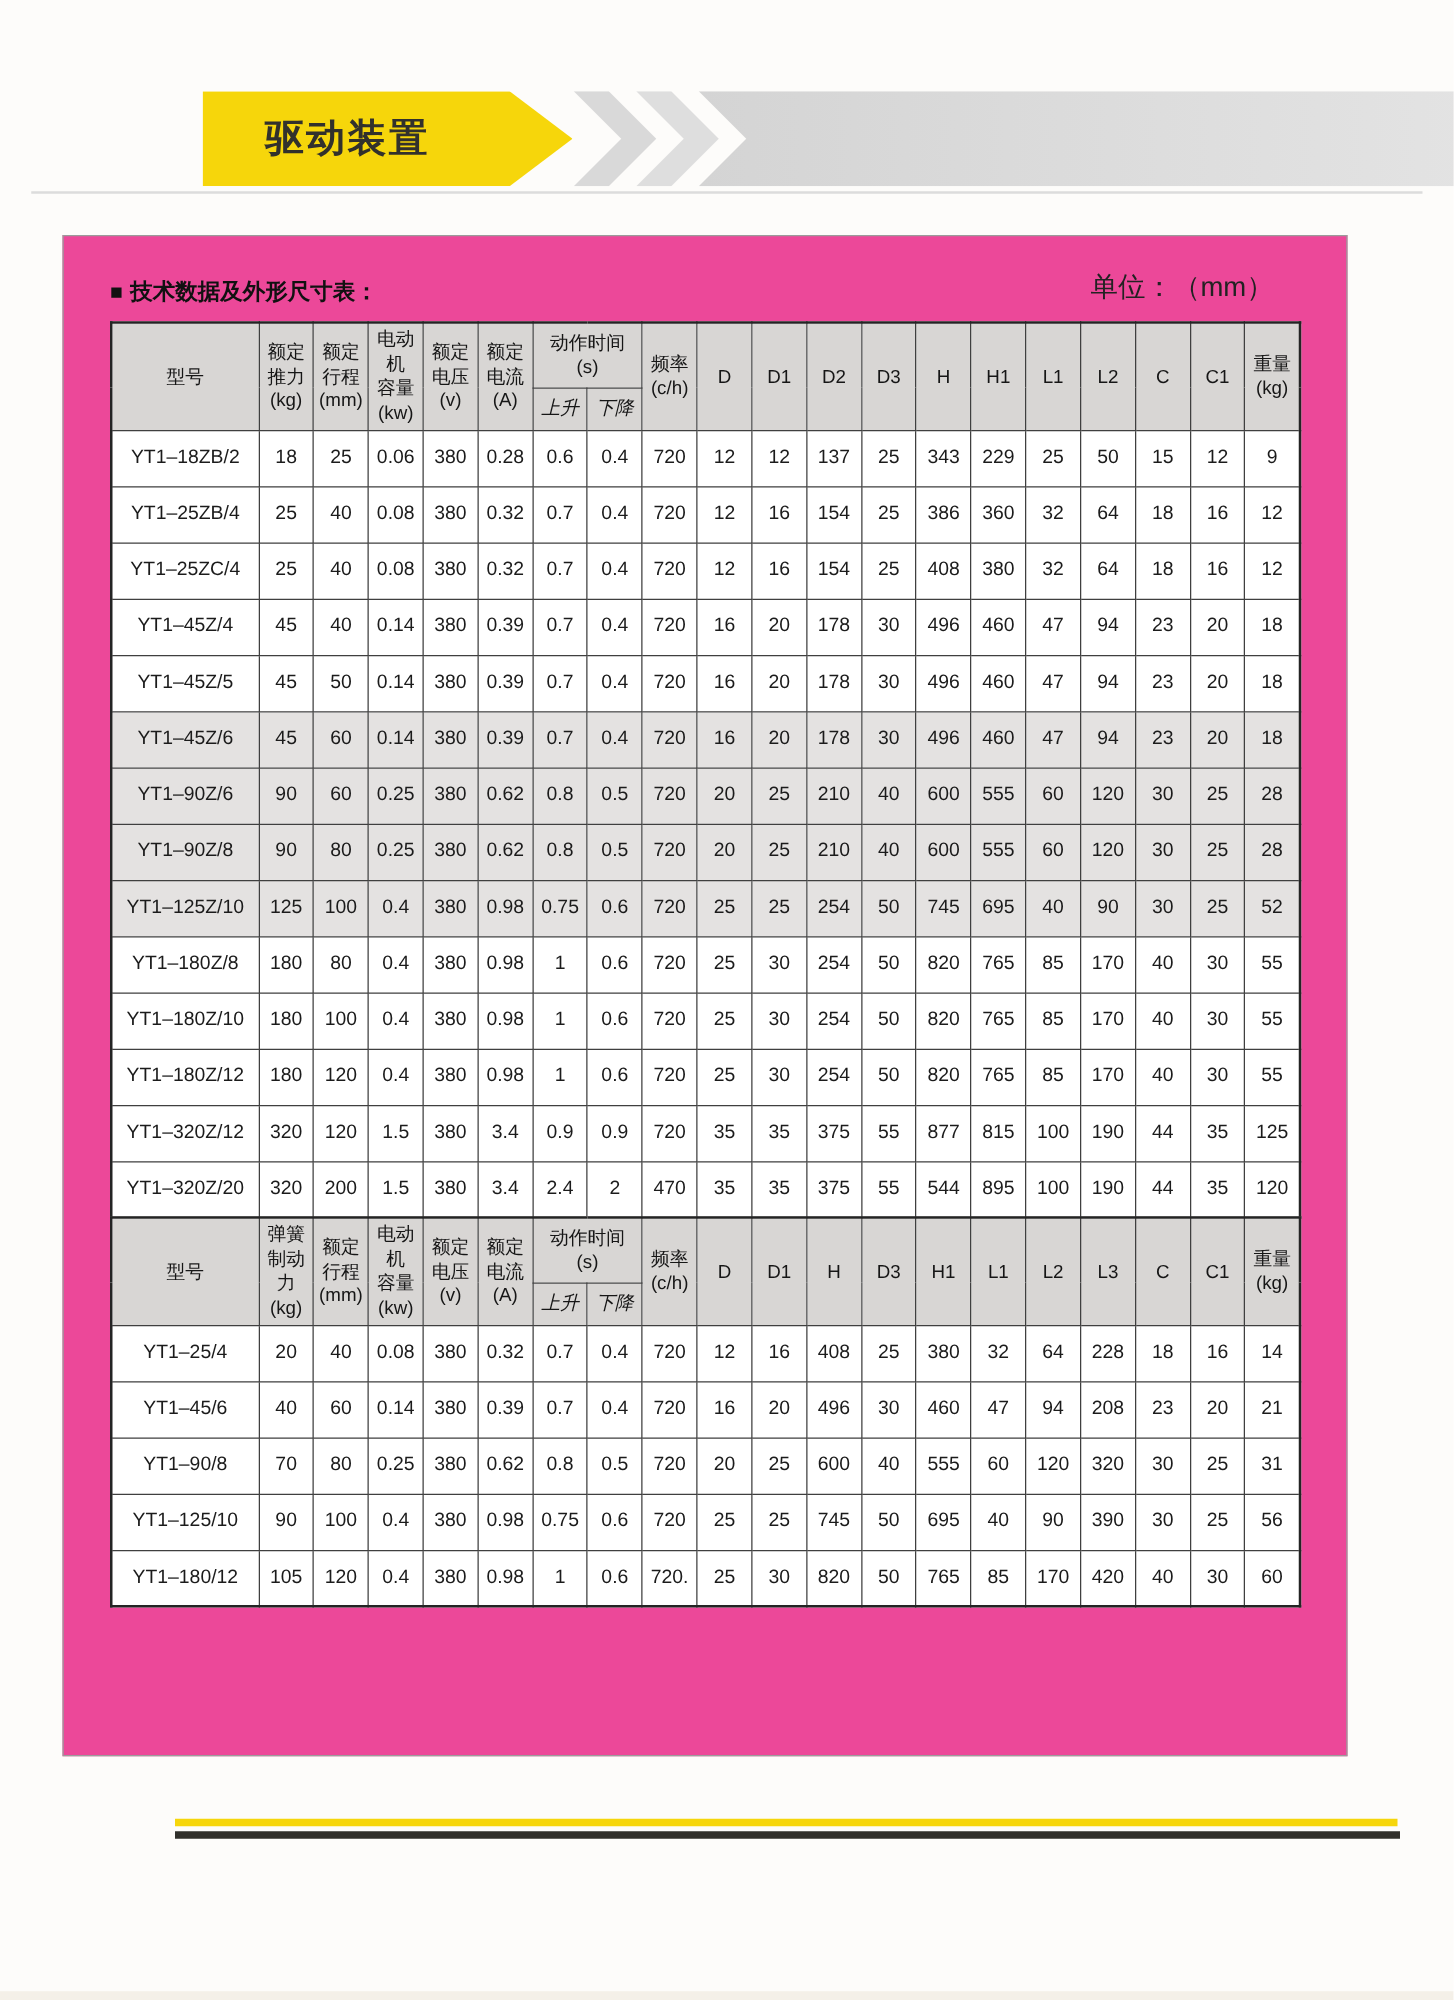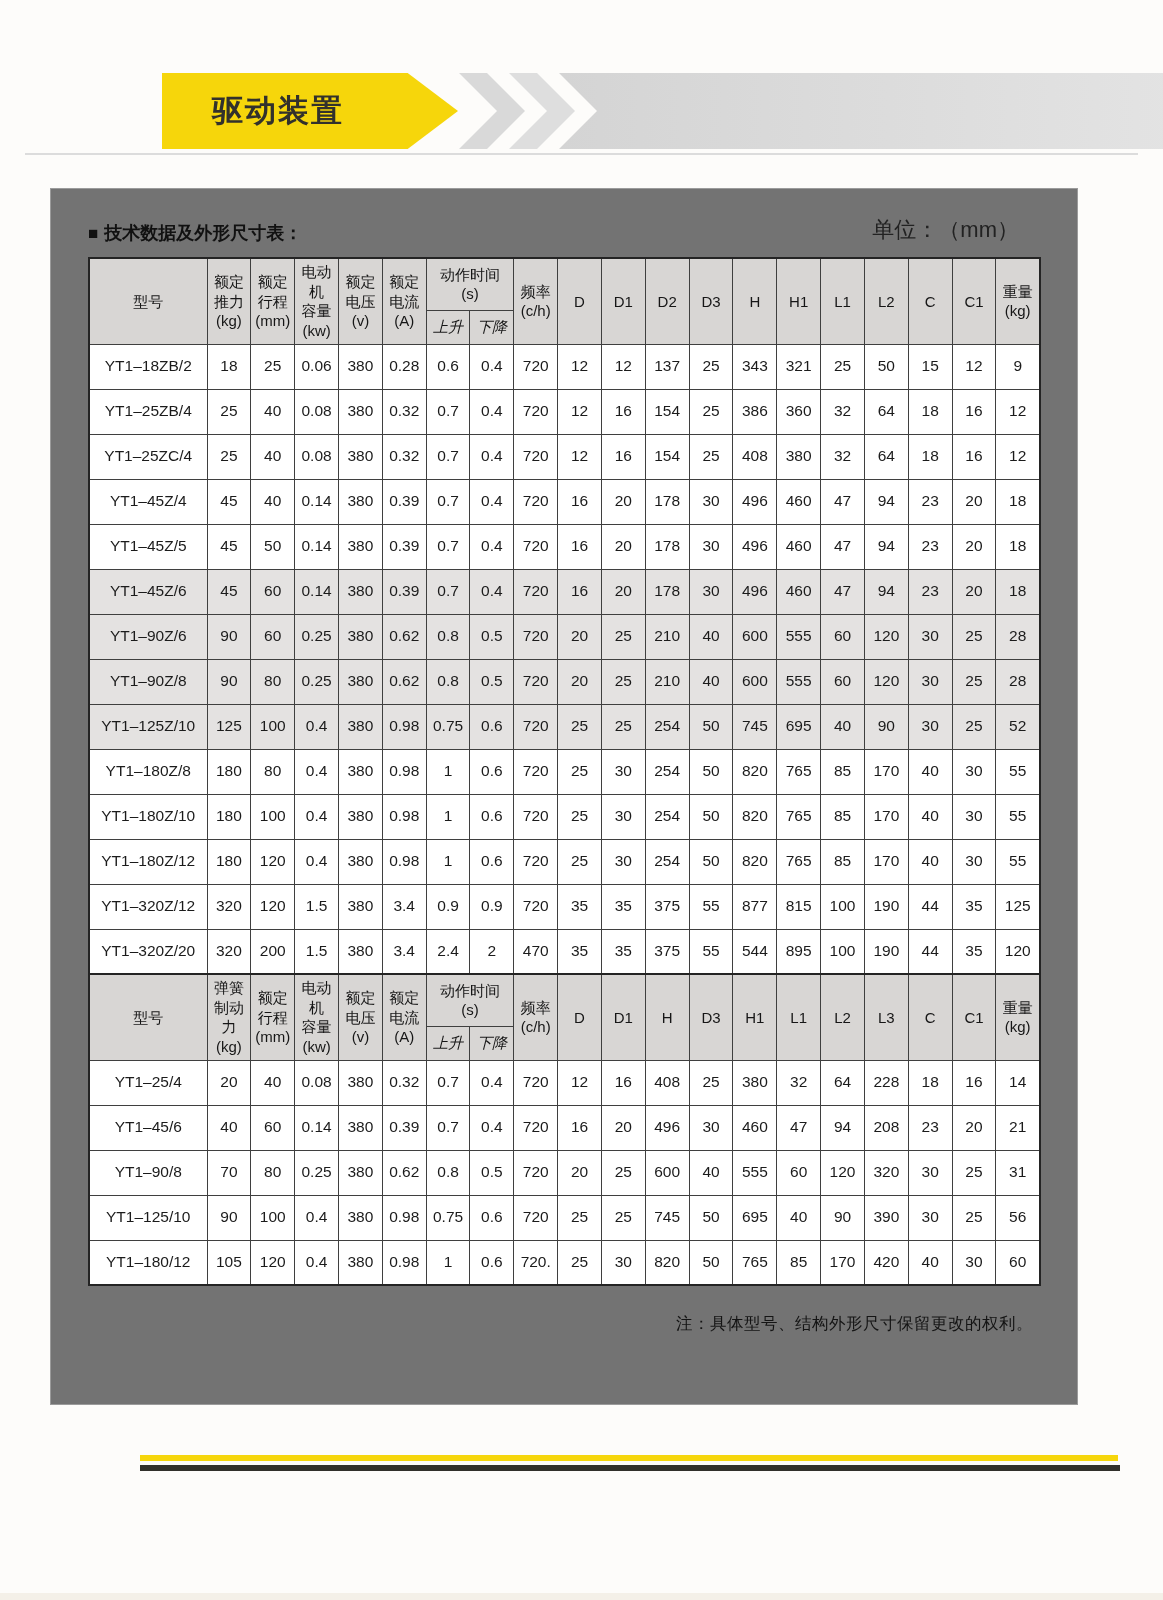--- a/index.html
+++ b/index.html
@@ -40,21 +40,21 @@
     position:absolute;left:285px;top:0;height:76px;
   }
   
   .top-divider{
     position:absolute;left:25px;top:153px;width:1113px;height:2px;
     background:#dcdcdc;
   }
   
   .content-panel{
     position:absolute;left:50px;top:188px;width:1028px;height:1217px;
-    background:#737373;border:1px solid #9b9b9b;
+    background:#ec4899;border:1px solid #9b9b9b;
     padding:26px 36px 0 37px;
   }
   .section-header{
     display:flex;justify-content:space-between;align-items:flex-end;
     margin-bottom:12px;
   }
   .section-title{font-size:18px;font-weight:bold;color:#111;}
   .section-bullet{font-size:17px;margin-right:6px;}
   .unit-label{font-size:22px;color:#222;padding-right:22px;}
   
@@ -200,21 +200,21 @@
               <td>380</td>
               <td>0.28</td>
               <td>0.6</td>
               <td>0.4</td>
               <td>720</td>
               <td>12</td>
               <td>12</td>
               <td>137</td>
               <td>25</td>
               <td>343</td>
-              <td>321</td>
+              <td>229</td>
               <td>25</td>
               <td>50</td>
               <td>15</td>
               <td>12</td>
               <td>9</td>
             </tr>
             <tr>
               <td>YT1–25ZB/4</td>
               <td>25</td>
               <td>40</td>
@@ -673,19 +673,18 @@
               <td>170</td>
               <td>420</td>
               <td>40</td>
               <td>30</td>
               <td>60</td>
             </tr>
           </tbody>
         </table>
       </div>
 
-    <div class="note-row">注：具体型号、结构外形尺寸保留更改的权利。</div>
   </div>
 
   <div class="footer-line-yellow"></div>
   <div class="footer-line-dark"></div>
   <div class="edge-bottom"></div>
 </div>
 
 </body></html>

